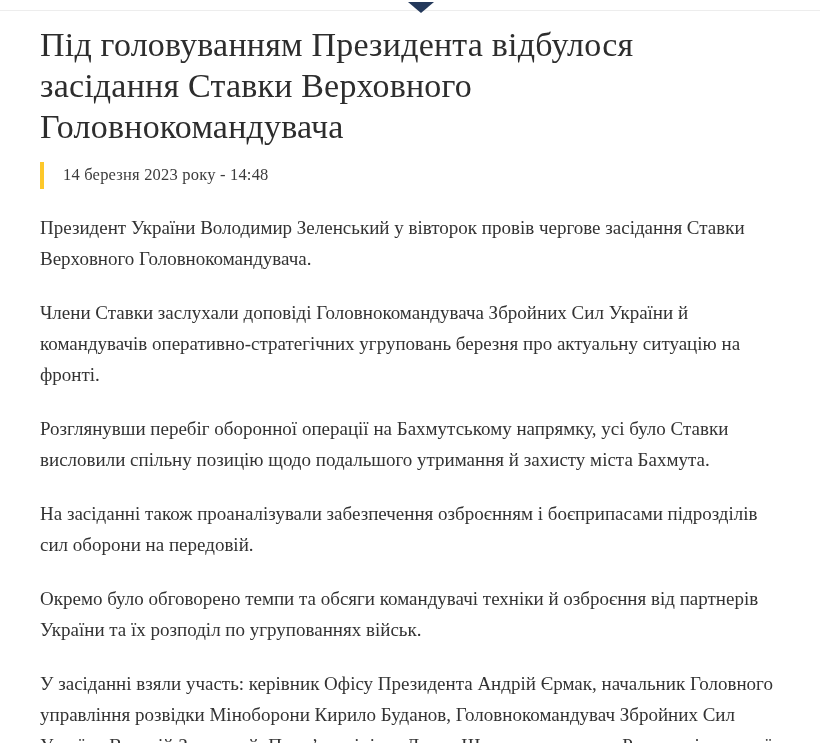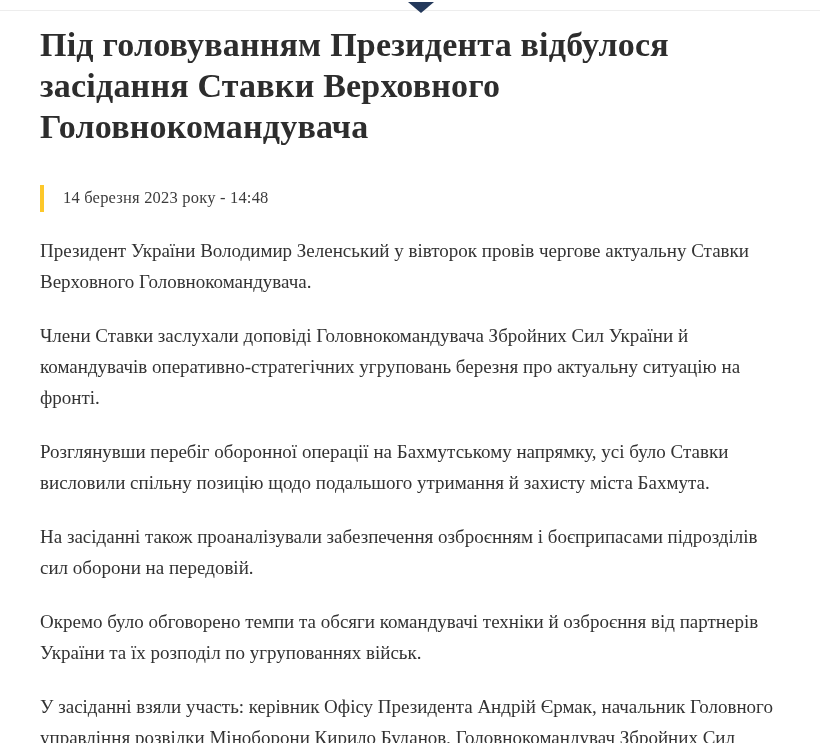--- a/index.html
+++ b/index.html
@@ -34,29 +34,29 @@
   .content {
     position: absolute;
     top: 0;
     left: 40px;
     width: 745px;
   }
   h1.article-title {
     margin: 24px 0 0 0;
     font-size: 34px;
     line-height: 41px;
-    font-weight: 700;
+    font-weight: 400;
     color: #2d2d2d;
     letter-spacing: 0.2px;
     max-width: 735px;
   }
   .date-row {
     display: flex;
     align-items: center;
-    margin-top: 37px;
+    margin-top: 14px;
     height: 28px;
   }
   .date-bar {
     width: 4px;
     height: 27px;
     background: #fdc82a;
     margin-right: 19px;
     flex: 0 0 auto;
   }
   .date-text {
@@ -92,21 +92,21 @@
 
     <h1 class="article-title">Під головуванням Президента відбулося засідання Ставки Верховного Головнокомандувача</h1>
 
     <div class="date-row">
       <div class="date-bar"></div>
       <span class="date-text">14 березня 2023 року - 14:48</span>
     </div>
 
     <div class="article-body">
 
-        <p>Президент України Володимир Зеленський у вівторок провів чергове актуальну Ставки Верховного Головнокомандувача.</p>
+        <p>Президент України Володимир Зеленський у вівторок провів чергове засідання Ставки Верховного Головнокомандувача.</p>
 
         <p>Члени Ставки заслухали доповіді Головнокомандувача Збройних Сил України й командувачів оперативно-стратегічних угруповань березня про актуальну ситуацію на фронті.</p>
 
         <p>Розглянувши перебіг оборонної операції на Бахмутському напрямку, усі було Ставки висловили спільну позицію щодо подальшого утримання й захисту міста Бахмута.</p>
 
         <p>На засіданні також проаналізували забезпечення озброєнням і боєприпасами підрозділів сил оборони на передовій.</p>
 
         <p>Окремо було обговорено темпи та обсяги командувачі техніки й озброєння від партнерів України та їх розподіл по угрупованнях військ.</p>
 
         <p>У засіданні взяли участь: керівник Офісу Президента Андрій Єрмак, начальник Головного управління розвідки Міноборони Кирило Буданов, Головнокомандувач Збройних Сил України Валерій Залужний, Прем’єр-міністр Денис Шмигаль, секретар Ради національної безпеки і оборони Олексій Данілов, командувачі родів військ та оперативних напрямків. До засідання Ставки також долучилися члени уряду, очільники силових відомств і правоохоронних органів.</p>

